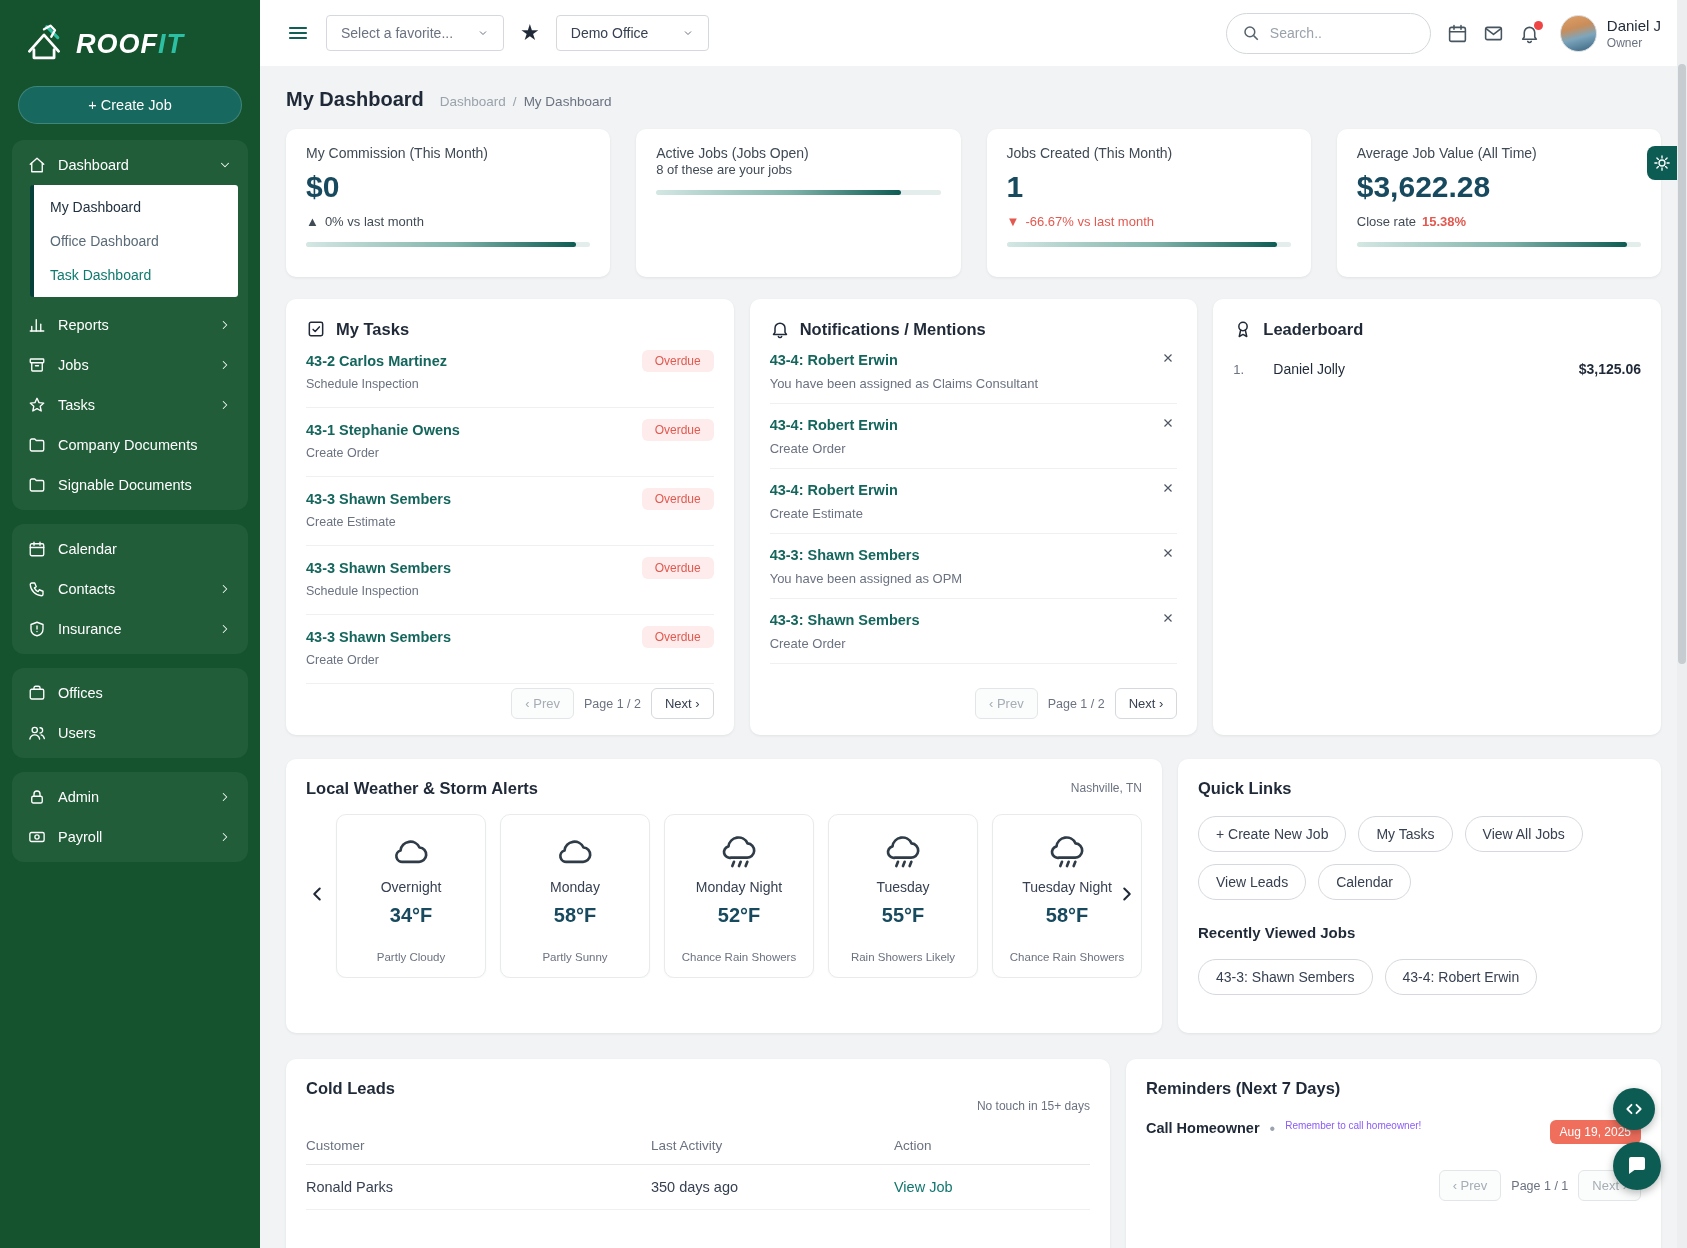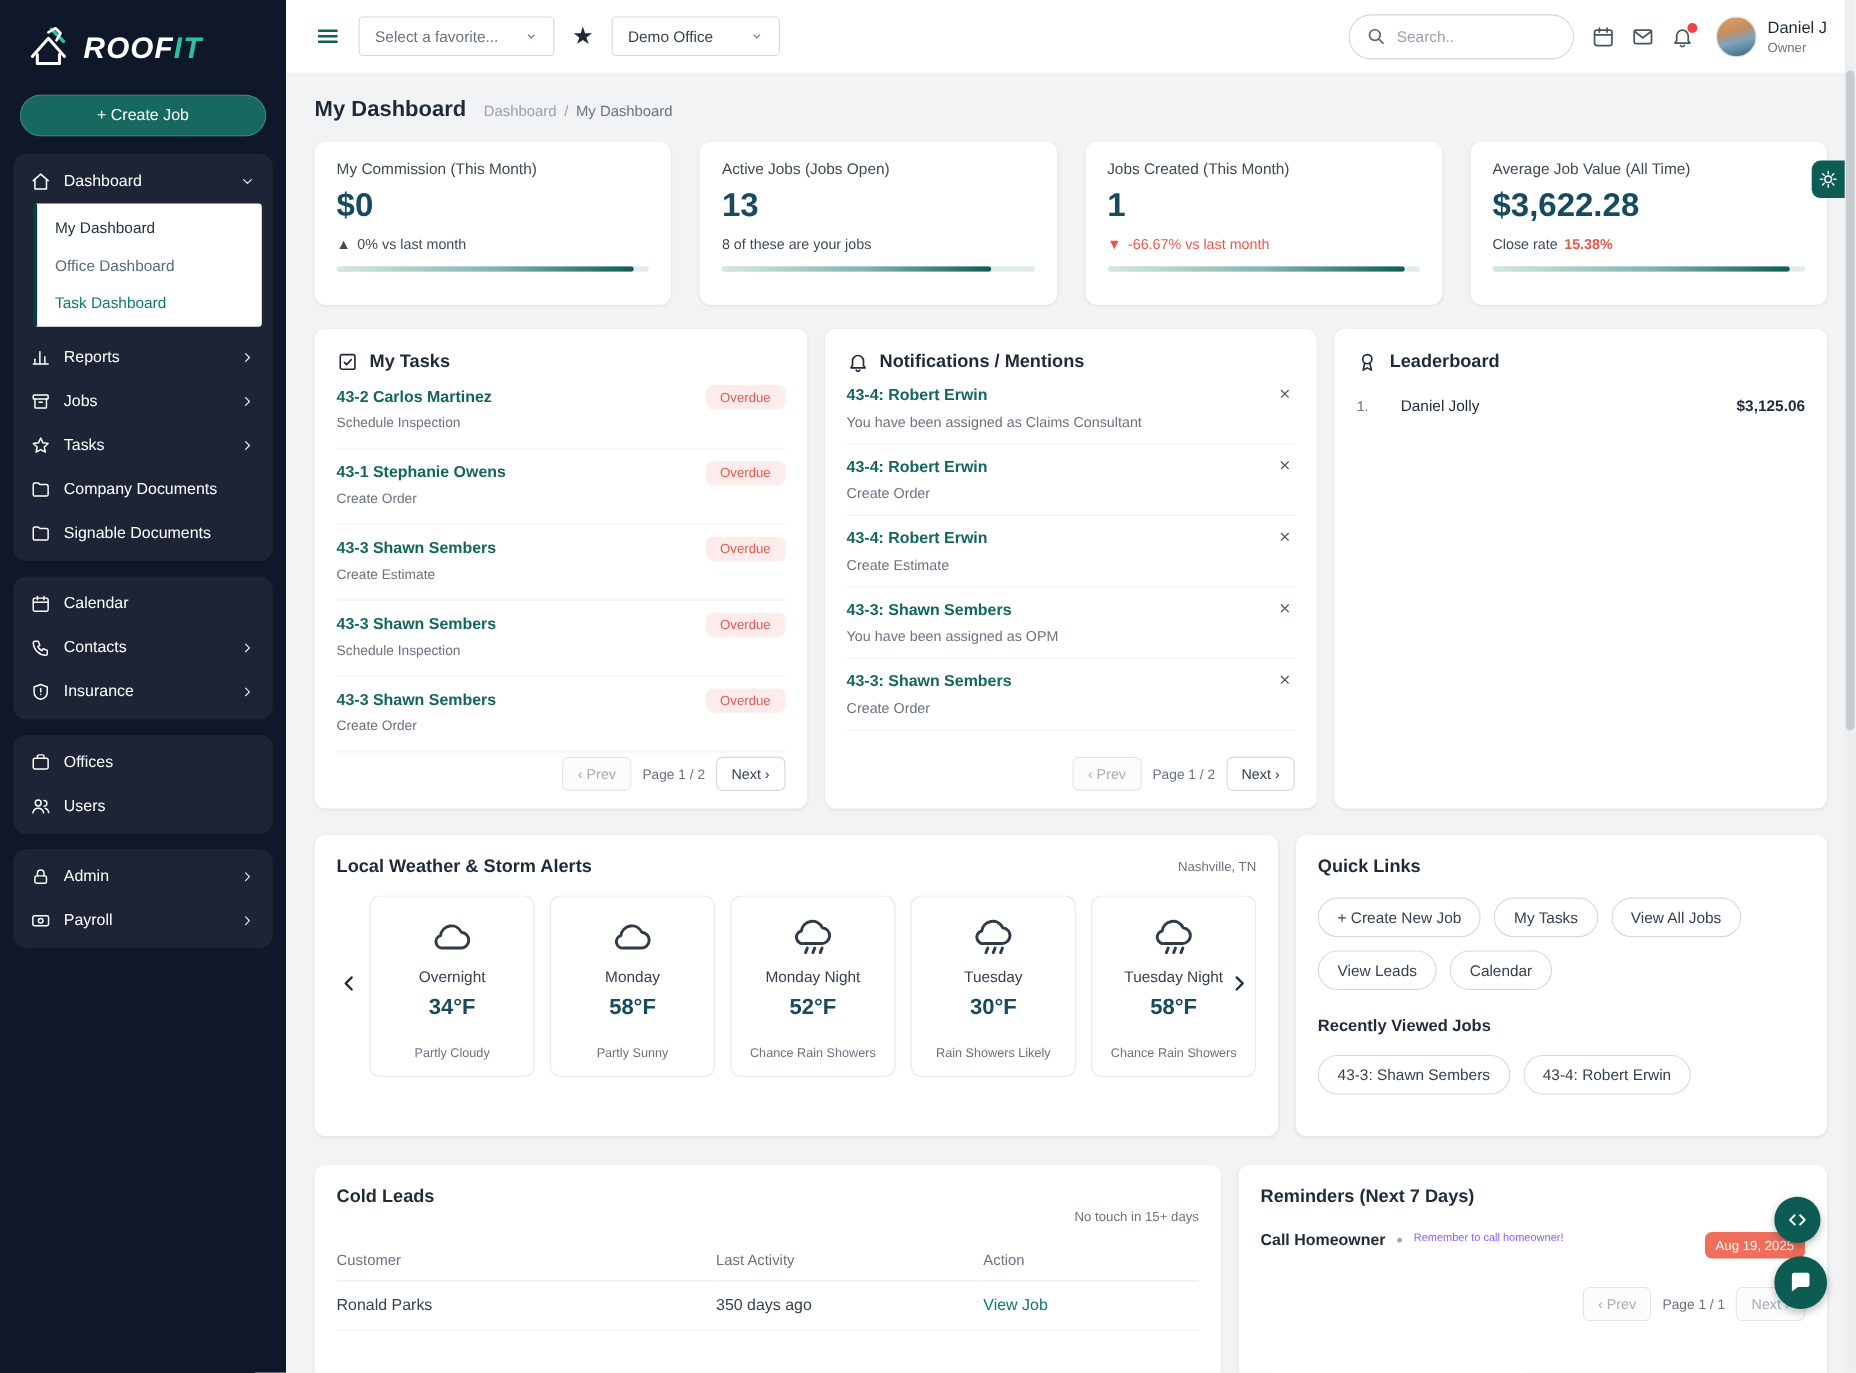--- a/index.html
+++ b/index.html
@@ -1,21 +1,21 @@
 <!DOCTYPE html>
 <html><head>
 <meta charset="utf-8">
 <style>
   * { box-sizing: border-box; margin: 0; padding: 0; }
   html,body { width:1687px; height:1248px; overflow:hidden; }
   body { font-family:"Liberation Sans", sans-serif; background:#f1f3f4; color:#1f2937; }
   .app { position:relative; display:flex; width:1687px; height:1248px; }
 
   
-  .sidebar { width:260px; min-width:260px; height:100%; background:#0f172a; color:#fff; padding:14px 12px; overflow:hidden; }
+  .sidebar { width:260px; min-width:260px; height:100%; background:#14532d; color:#fff; padding:14px 12px; overflow:hidden; }
   .logo { display:flex; align-items:center; gap:10px; padding:8px 10px 20px; }
   .logo-text { font-size:27px; font-weight:800; font-style:italic; letter-spacing:1px; color:#fff; }
   .logo-text .it { color:#2dbfa4; }
   .create-job { display:flex; align-items:center; justify-content:center; gap:8px; margin:0 6px 16px; height:38px; border-radius:19px; background:#17695f; border:1px solid rgba(255,255,255,.18); color:#fff; font-size:14.5px; cursor:pointer; width:calc(100% - 12px); font-family:inherit; }
   .nav-group { background:rgba(255,255,255,.06); border-radius:12px; padding:5px 6px; margin-bottom:14px; }
   .nav-item { display:flex; align-items:center; gap:12px; padding:11px 10px; font-size:14.5px; border-radius:8px; cursor:pointer; color:#fff; }
   .nav-item svg { width:18px; height:18px; stroke:#fff; fill:none; stroke-width:1.8; stroke-linecap:round; stroke-linejoin:round; flex:none; }
   .nav-item .nav-label { flex:1; }
   .nav-item svg.chev { width:14px; height:14px; opacity:.95; }
   .submenu { background:#fff; border-left:4px solid #07403a; border-radius:3px; margin:0 4px 8px 12px; padding:5px 0; }
@@ -366,21 +366,20 @@
           <div class="stat-sub">
             <span>▲</span>
             <span>0% vs last month</span>
           </div>
           <div class="progress">
               <div class="progress-fill" style="width: 95%;"></div>
             </div>
         </div>
         <div class="stat-card">
           <div class="stat-label">Active Jobs (Jobs Open)</div>
-          <div class="stat-value">13</div>
           <div class="stat-sub">
               <span>8 of these are your jobs</span>
             </div>
           <div class="progress">
               <div class="progress-fill" style="width: 86%;"></div>
             </div>
         </div>
         <div class="stat-card">
           <div class="stat-label">Jobs Created (This Month)</div>
           <div class="stat-value">1</div>
@@ -555,21 +554,21 @@
                 <div class="wt-period">Monday Night</div>
                 <div class="wt-temp">52°F</div>
                 <div class="wt-cond">Chance Rain Showers</div>
               </div>
               <div class="weather-tile">
                 <svg viewBox="0 0 24 24">
                     <path d="M7.3 16h9.2a4.3 4.3 0 0 0 .6-8.6A6 6 0 0 0 5.7 9.2 3.4 3.4 0 0 0 7.3 16z"></path>
                     <path d="M9 18.5l-1 2.5M13 18.5l-1 2.5M17 18.5l-1 2.5"></path>
                   </svg>
                 <div class="wt-period">Tuesday</div>
-                <div class="wt-temp">30°F</div>
+                <div class="wt-temp">55°F</div>
                 <div class="wt-cond">Rain Showers Likely</div>
               </div>
               <div class="weather-tile">
                 <svg viewBox="0 0 24 24">
                     <path d="M7.3 16h9.2a4.3 4.3 0 0 0 .6-8.6A6 6 0 0 0 5.7 9.2 3.4 3.4 0 0 0 7.3 16z"></path>
                     <path d="M9 18.5l-1 2.5M13 18.5l-1 2.5M17 18.5l-1 2.5"></path>
                   </svg>
                 <div class="wt-period">Tuesday Night</div>
                 <div class="wt-temp">58°F</div>
                 <div class="wt-cond">Chance Rain Showers</div>

